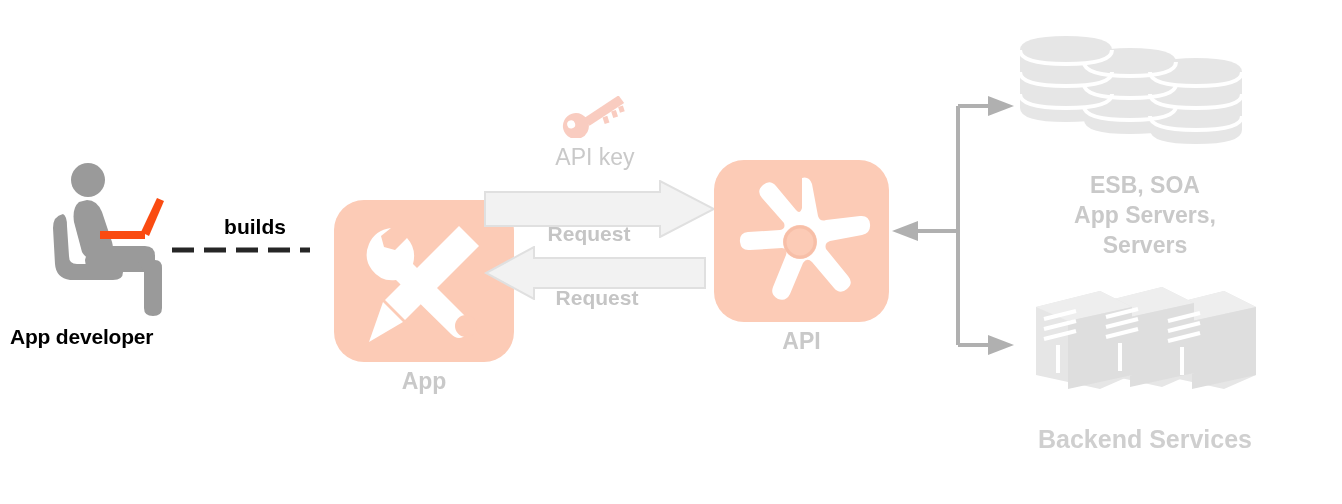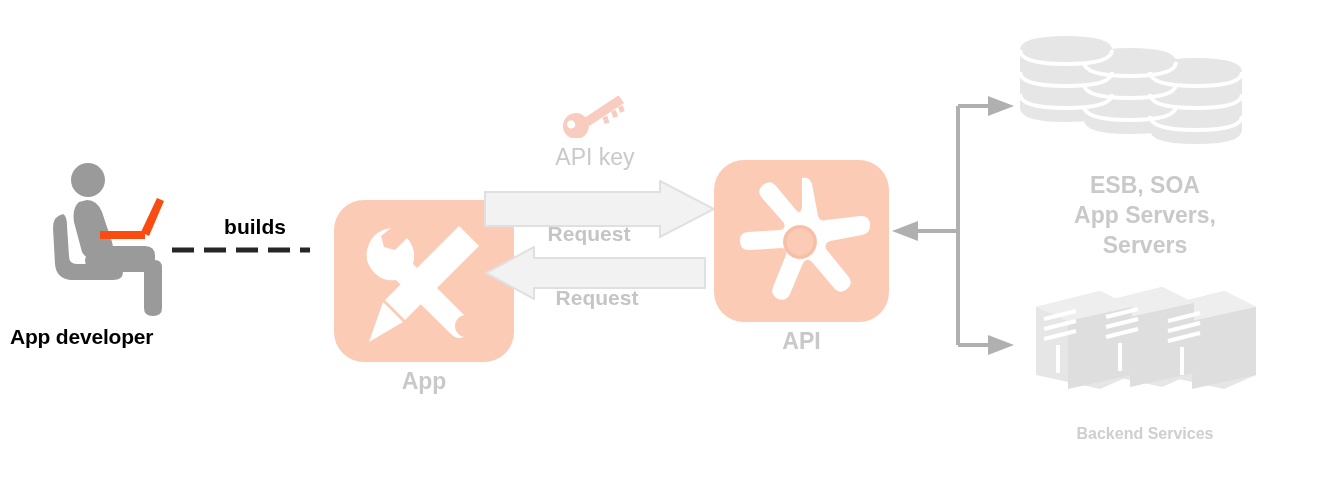--- a/index.html
+++ b/index.html
@@ -87,21 +87,21 @@
     left: 1000px; top: 170px; width: 290px;
     text-align: center; line-height: 30px;
     font-size: 23px; font-weight: bold; color: #c9c9c9;
   }
 
   
   #servers-group { left: 1028px; top: 285px; width: 232px; height: 110px; }
   #backend-label {
     left: 990px; top: 425px; width: 310px;
     text-align: center;
-    font-size: 16px; font-weight: bold; color: #cfcfcf;
+    font-size: 25px; font-weight: bold; color: #cfcfcf;
   }
 </style>
 </head>
 <body>
 
 <div id="canvas">
 
   <div class="abs" id="developer-group">
 
     <svg class="abs" id="developer-figure" viewBox="0 0 120 160">

